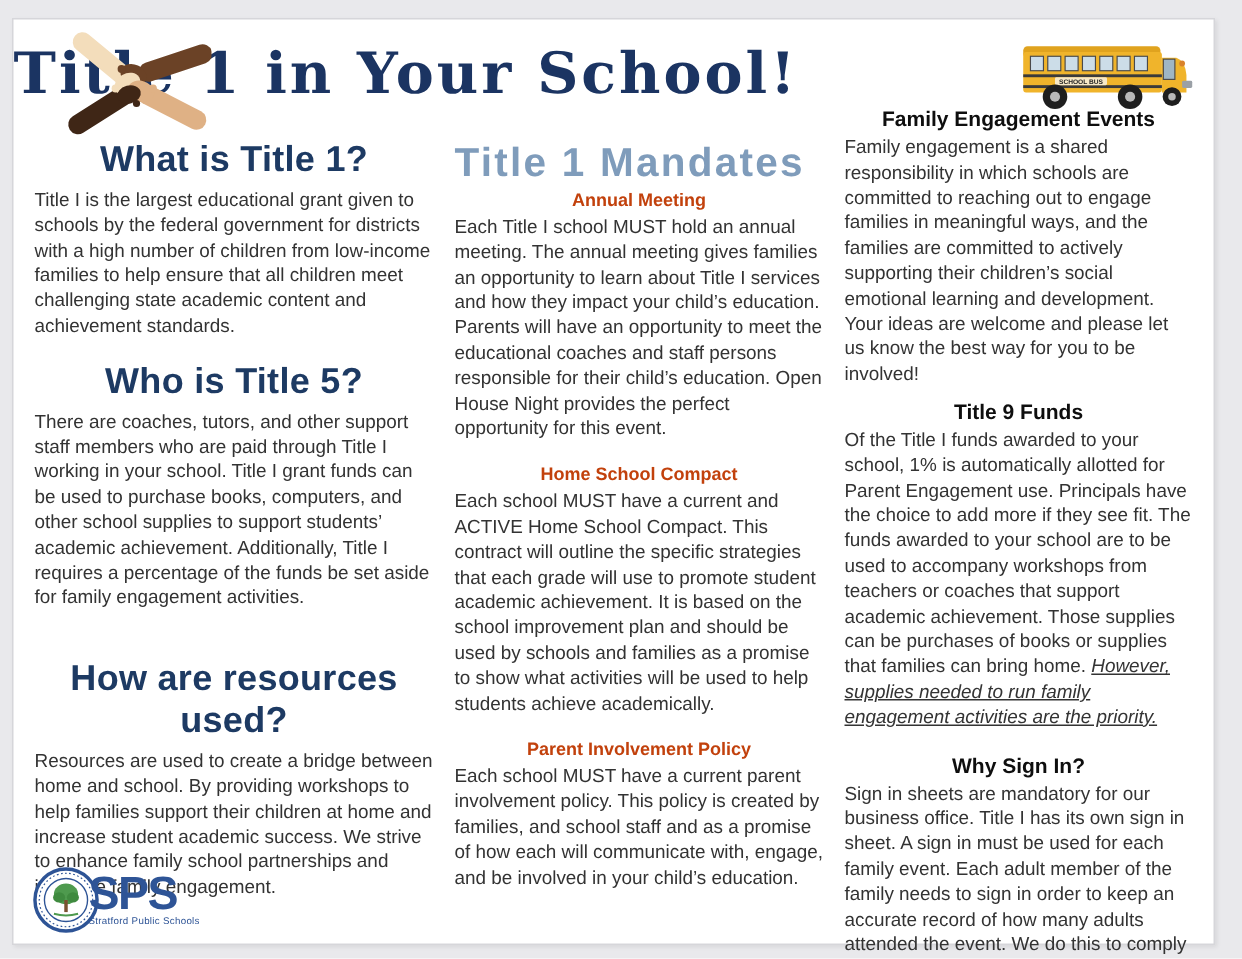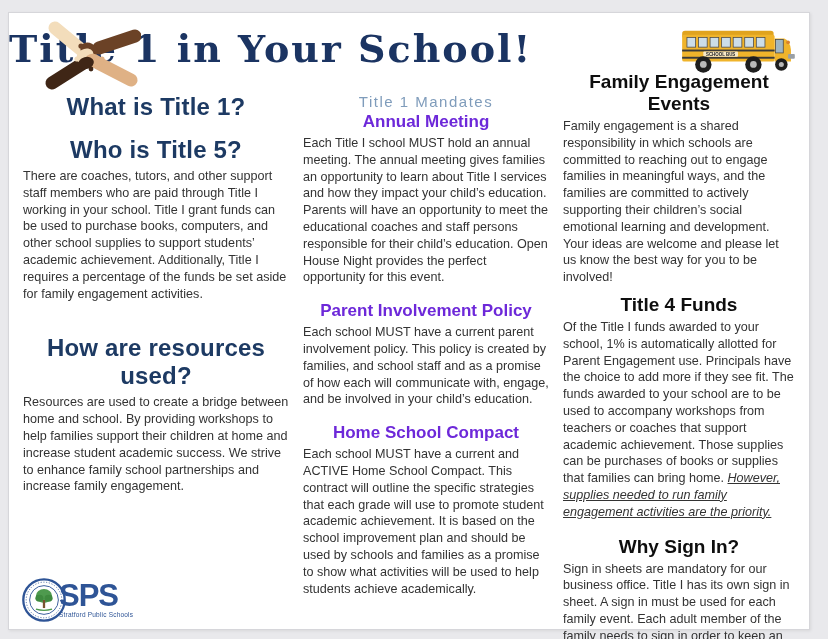--- a/index.html
+++ b/index.html
@@ -42,29 +42,29 @@
   .col-right { width:232px; margin-top:-22px; }
   .sec { margin:0; }
   .mt-md { margin-top:15px; }
   .mt-lg { margin-top:32px; }
   .mt-sm { margin-top:8px; }
   .h-left {
     font-size:24px; font-weight:bold; color:#1d3a63;
     text-align:center; margin:0 0 4px 0; letter-spacing:0.2px;
   }
   .h-mandates {
-    font-size:15px; font-weight:normal; color:#7f9cbb;
-    text-align:center; margin:0 0 2px 0; letter-spacing:1.5px;
+    font-size:27px; font-weight:bold; color:#7f9cbb;
+    margin:0 0 2px 0; letter-spacing:1.5px;
   }
   .h-sub {
-    font-size:17px; font-weight:bold; color:#6d28d9;
+    font-size:12px; font-weight:bold; color:#c2410c;
     text-align:center; margin:0 0 3px 0;
   }
   .h-right {
-    font-size:19px; font-weight:bold; color:#0e0e0e;
+    font-size:14px; font-weight:bold; color:#0e0e0e;
     text-align:center; margin:0 0 3px 0;
   }
   .body-txt {
     font-size:12.6px; line-height:16.8px; color:#333333;
     margin:0;
   }
   .u { text-decoration:underline;font-style:italic; }
   .logo {
     position:absolute; left:12px; bottom:6px;
     display:flex; align-items:center;justify-content:space-between;
@@ -128,54 +128,55 @@
         <circle cx="105" cy="41" r="2.6" fill="#b9b9b9"></circle>
       </svg>
     </div>
   </div>
 
   <div class="columns">
 
     <div class="col-left">
       <div class="sec">
         <h2 class="h-left">What is Title 1?</h2>
+        <p class="body-txt">Title I is the largest educational grant given to schools by the federal government for districts with a high number of children from low-income families to help ensure that all children meet challenging state academic content and achievement standards.</p>
       </div>
       <div class="sec mt-md">
         <h2 class="h-left">Who is Title 5?</h2>
         <p class="body-txt">There are coaches, tutors, and other support staff members who are paid through Title I working in your school. Title I grant funds can be used to purchase books, computers, and other school supplies to support students’ academic achievement. Additionally, Title I requires a percentage of the funds be set aside for family engagement activities.</p>
       </div>
       <div class="sec mt-lg">
         <h2 class="h-left">How are resources used?</h2>
         <p class="body-txt">Resources are used to create a bridge between home and school. By providing workshops to help families support their children at home and increase student academic success. We strive to enhance family school partnerships and increase family engagement.</p>
       </div>
     </div>
 
     <div class="col-mid">
       <h2 class="h-mandates">Title 1 Mandates</h2>
       <div class="sec">
         <h3 class="h-sub">Annual Meeting</h3>
         <p class="body-txt">Each Title I school MUST hold an annual meeting. The annual meeting gives families an opportunity to learn about Title I services and how they impact your child’s education. Parents will have an opportunity to meet the educational coaches and staff persons responsible for their child’s education. Open House Night provides the perfect opportunity for this event.</p>
       </div>
       <div class="sec mt-md">
+        <h3 class="h-sub">Home School Compact</h3>
+        <p class="body-txt">Each school MUST have a current and ACTIVE Home School Compact. This contract will outline the specific strategies that each grade will use to promote student academic achievement. It is based on the school improvement plan and should be used by schools and families as a promise to show what activities will be used to help students achieve academically.</p>
+      </div>
+      <div class="sec mt-md">
         <h3 class="h-sub">Parent Involvement Policy</h3>
         <p class="body-txt">Each school MUST have a current parent involvement policy. This policy is created by families, and school staff and as a promise of how each will communicate with, engage, and be involved in your child’s education.</p>
-      </div>
-      <div class="sec mt-md">
-        <h3 class="h-sub">Home School Compact</h3>
-        <p class="body-txt">Each school MUST have a current and ACTIVE Home School Compact. This contract will outline the specific strategies that each grade will use to promote student academic achievement. It is based on the school improvement plan and should be used by schools and families as a promise to show what activities will be used to help students achieve academically.</p>
       </div>
     </div>
 
     <div class="col-right">
       <div class="sec">
         <h3 class="h-right">Family Engagement Events</h3>
         <p class="body-txt">Family engagement is a shared responsibility in which schools are committed to reaching out to engage families in meaningful ways, and the families are committed to actively supporting their children’s social emotional learning and development. Your ideas are welcome and please let us know the best way for you to be involved!</p>
       </div>
       <div class="sec mt-sm">
-        <h3 class="h-right">Title 4 Funds</h3>
+        <h3 class="h-right">Title 9 Funds</h3>
         <p class="body-txt"><span>Of the Title I funds awarded to your school, 1% is automatically allotted for Parent Engagement use. Principals have the choice to add more if they see fit. The funds awarded to your school are to be used to accompany workshops from teachers or coaches that support academic achievement. Those supplies can be purchases of books or supplies that families can bring home. </span><span class="u">However, supplies needed to run family engagement activities are the priority.</span></p>
       </div>
       <div class="sec mt-md">
         <h3 class="h-right">Why Sign In?</h3>
         <p class="body-txt">Sign in sheets are mandatory for our business office. Title I has its own sign in sheet. A sign in must be used for each family event. Each adult member of the family needs to sign in order to keep an accurate record of how many adults attended the event. We do this to comply with federal mandates.</p>
       </div>
     </div>
 
   </div>
 

